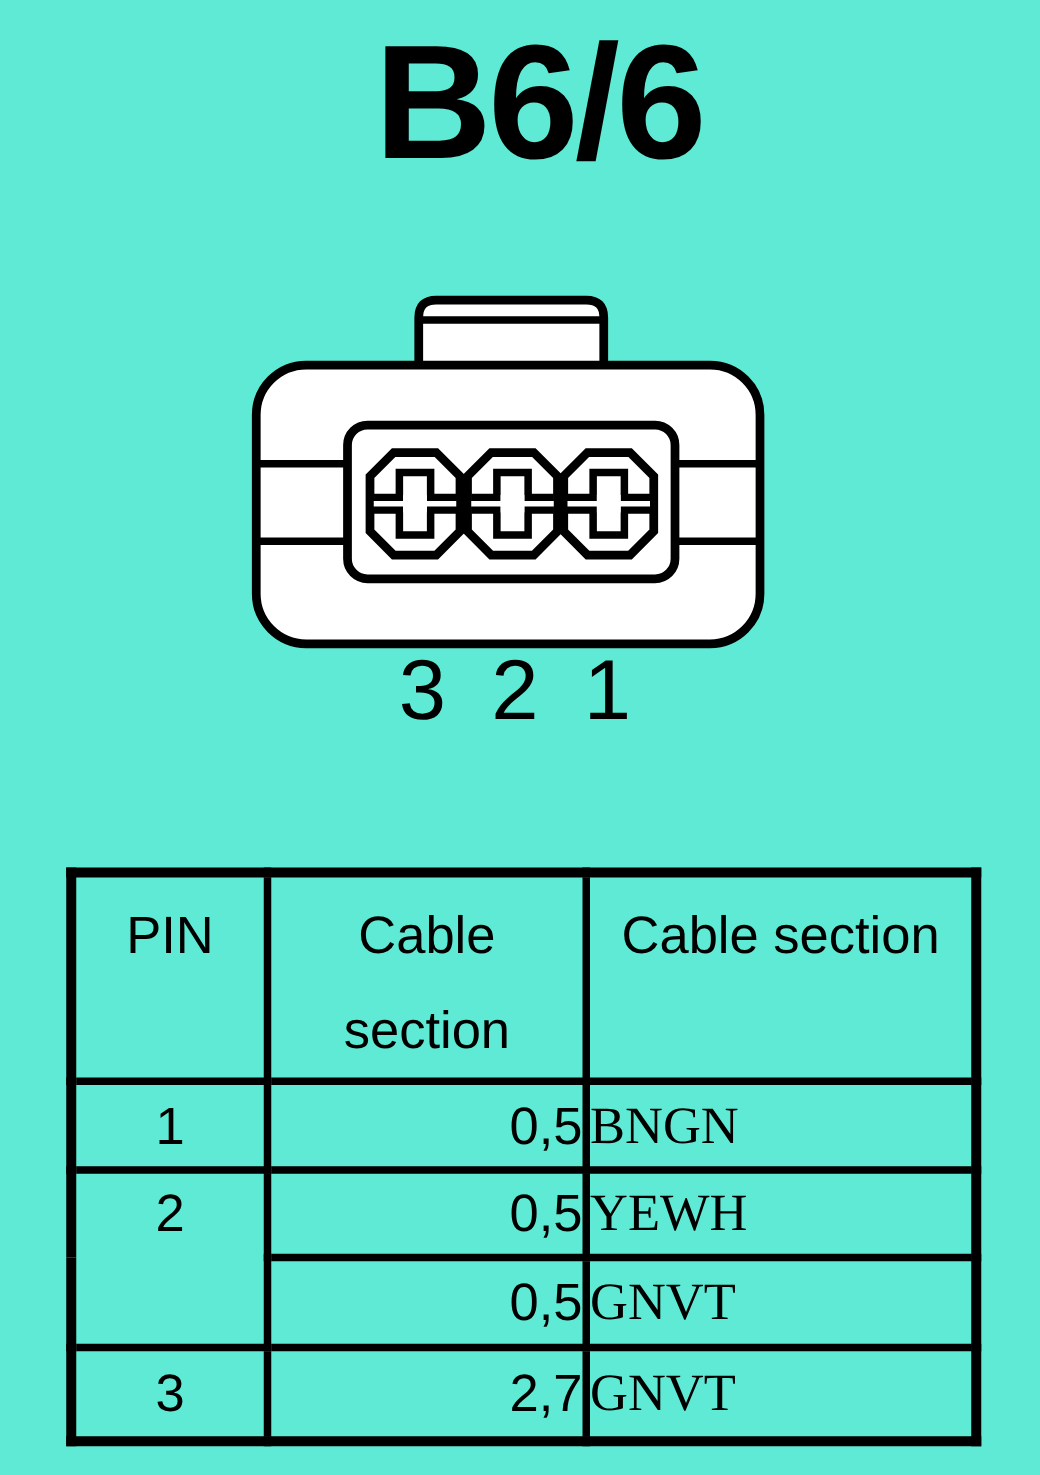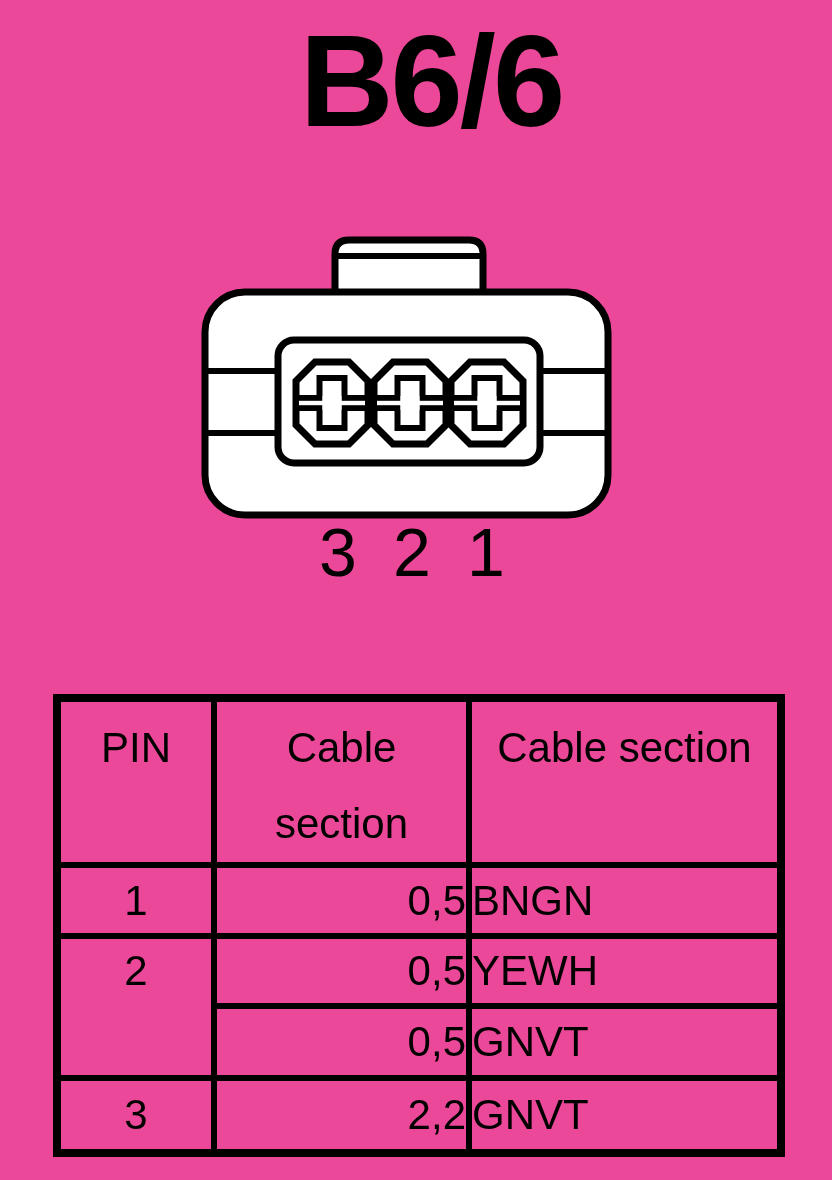--- a/index.html
+++ b/index.html
@@ -1,19 +1,19 @@
 <!DOCTYPE html>
 <html><head>
 <meta charset="utf-8">
 <style>
   html,body { margin:0; padding:0; background:#ffffff; }
   .page {
     position:relative;
     width:832px; height:1180px;
-    background:#ec4899;
+    background:#5eead4;
     font-family:"Liberation Sans","DejaVu Sans",sans-serif;
     color:#000;
     overflow:hidden;
   }
   .title {
     position:absolute;
     top:16px; left:0; width:832px;
     text-align:center;
     transform:translateX(15px);
     font-size:130px;
@@ -60,21 +60,21 @@
     padding-top:8px;
     line-height:76px;
   }
   tr.r1 { height:71px; }
   tr.r2 { height:70px; }
   tr.r3 { height:72px; }
   tr.r4 { height:75px; }
   td.pin  { text-align:center; vertical-align:middle; }
   td.pinspan { text-align:center; vertical-align:top; padding-top:2px; line-height:64px; }
   td.val  { text-align:right; vertical-align:middle; padding-left:15px; }
-  td.col  { text-align:left; vertical-align:middle; padding-left:18px; }
+  td.col  { text-align:left; vertical-align:middle; padding-left:18px;font-family:Liberation Serif, serif; }
 </style>
 </head>
 <body>
 
 <div class="page">
 
   <div class="title">B6/6</div>
 
   <svg class="connector-svg" viewBox="0 0 430 295" xmlns="http://www.w3.org/2000/svg">
 
@@ -144,19 +144,19 @@
       <td class="pinspan" rowspan="2">2</td>
       <td class="val">0,5</td>
       <td class="col">YEWH</td>
     </tr>
     <tr class="r3">
       <td class="val">0,5</td>
       <td class="col">GNVT</td>
     </tr>
     <tr class="r4">
       <td class="pin">3</td>
-      <td class="val">2,2</td>
+      <td class="val">2,7</td>
       <td class="col">GNVT</td>
     </tr>
   </tbody>
     </table>
 
 </div>
 
 </body></html>

